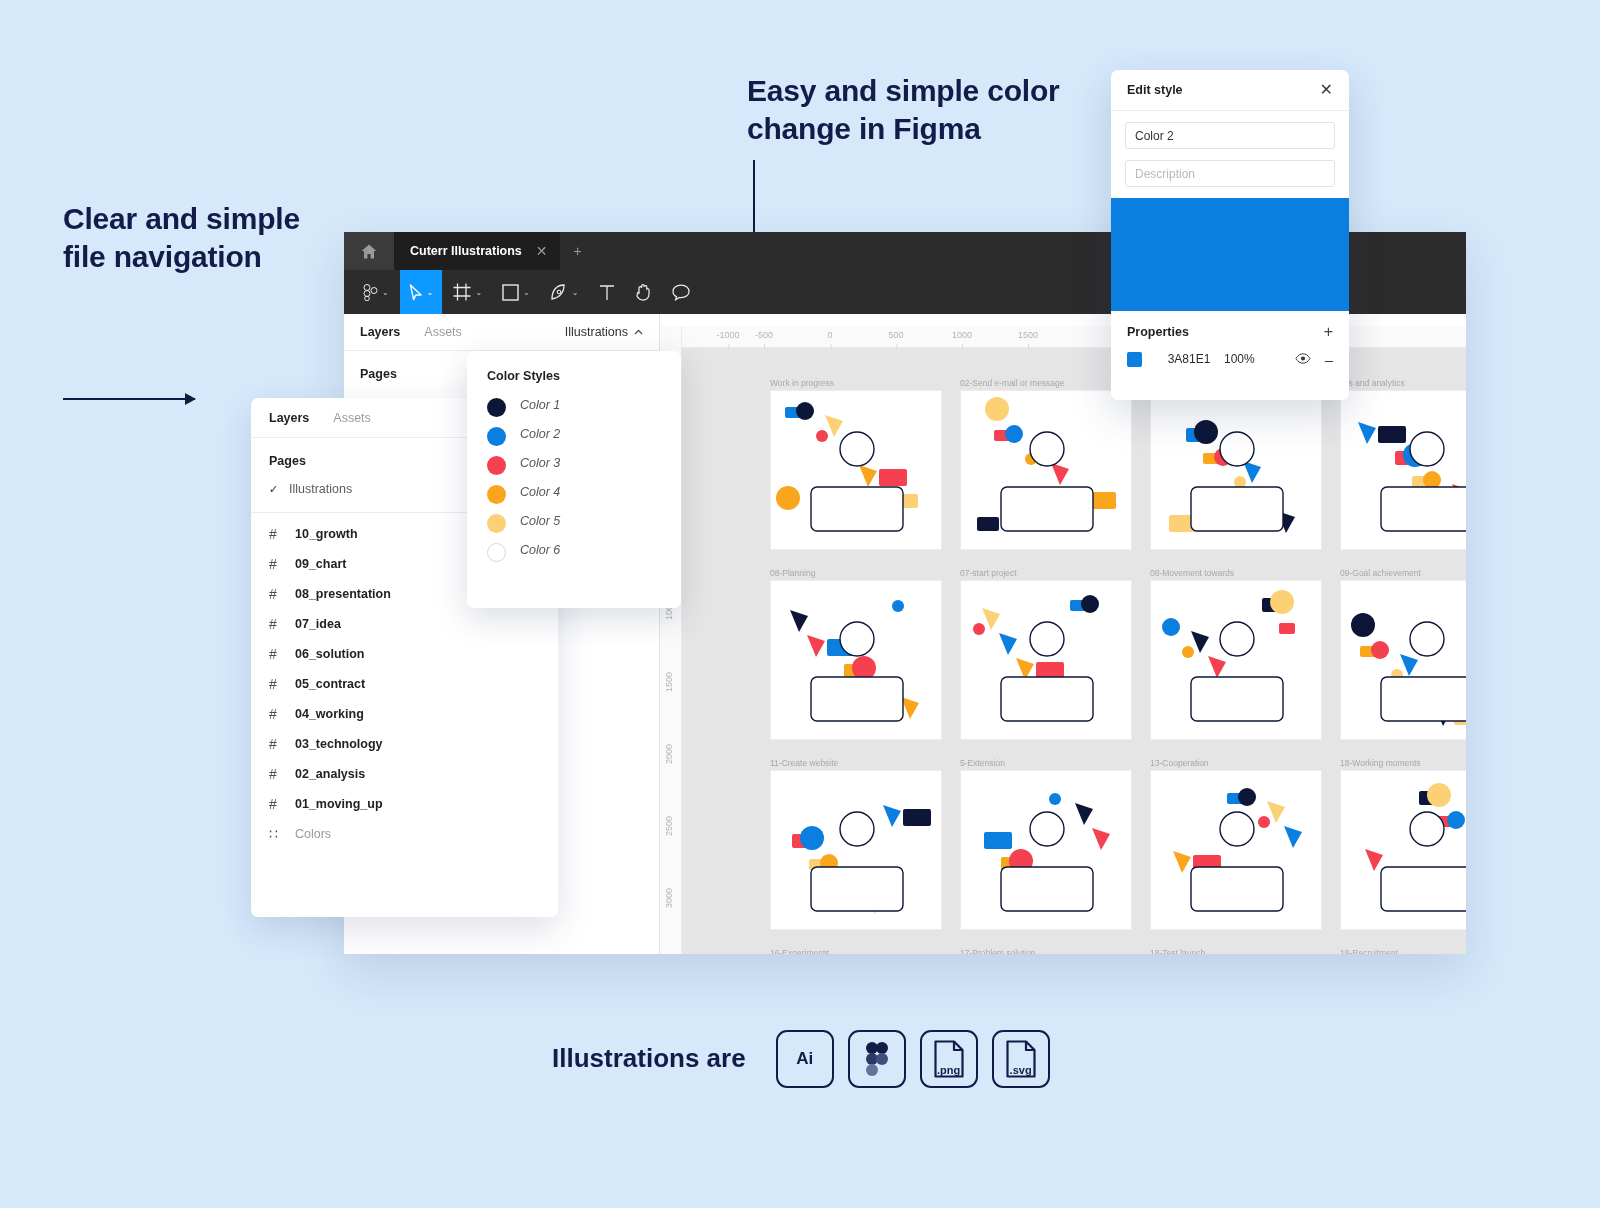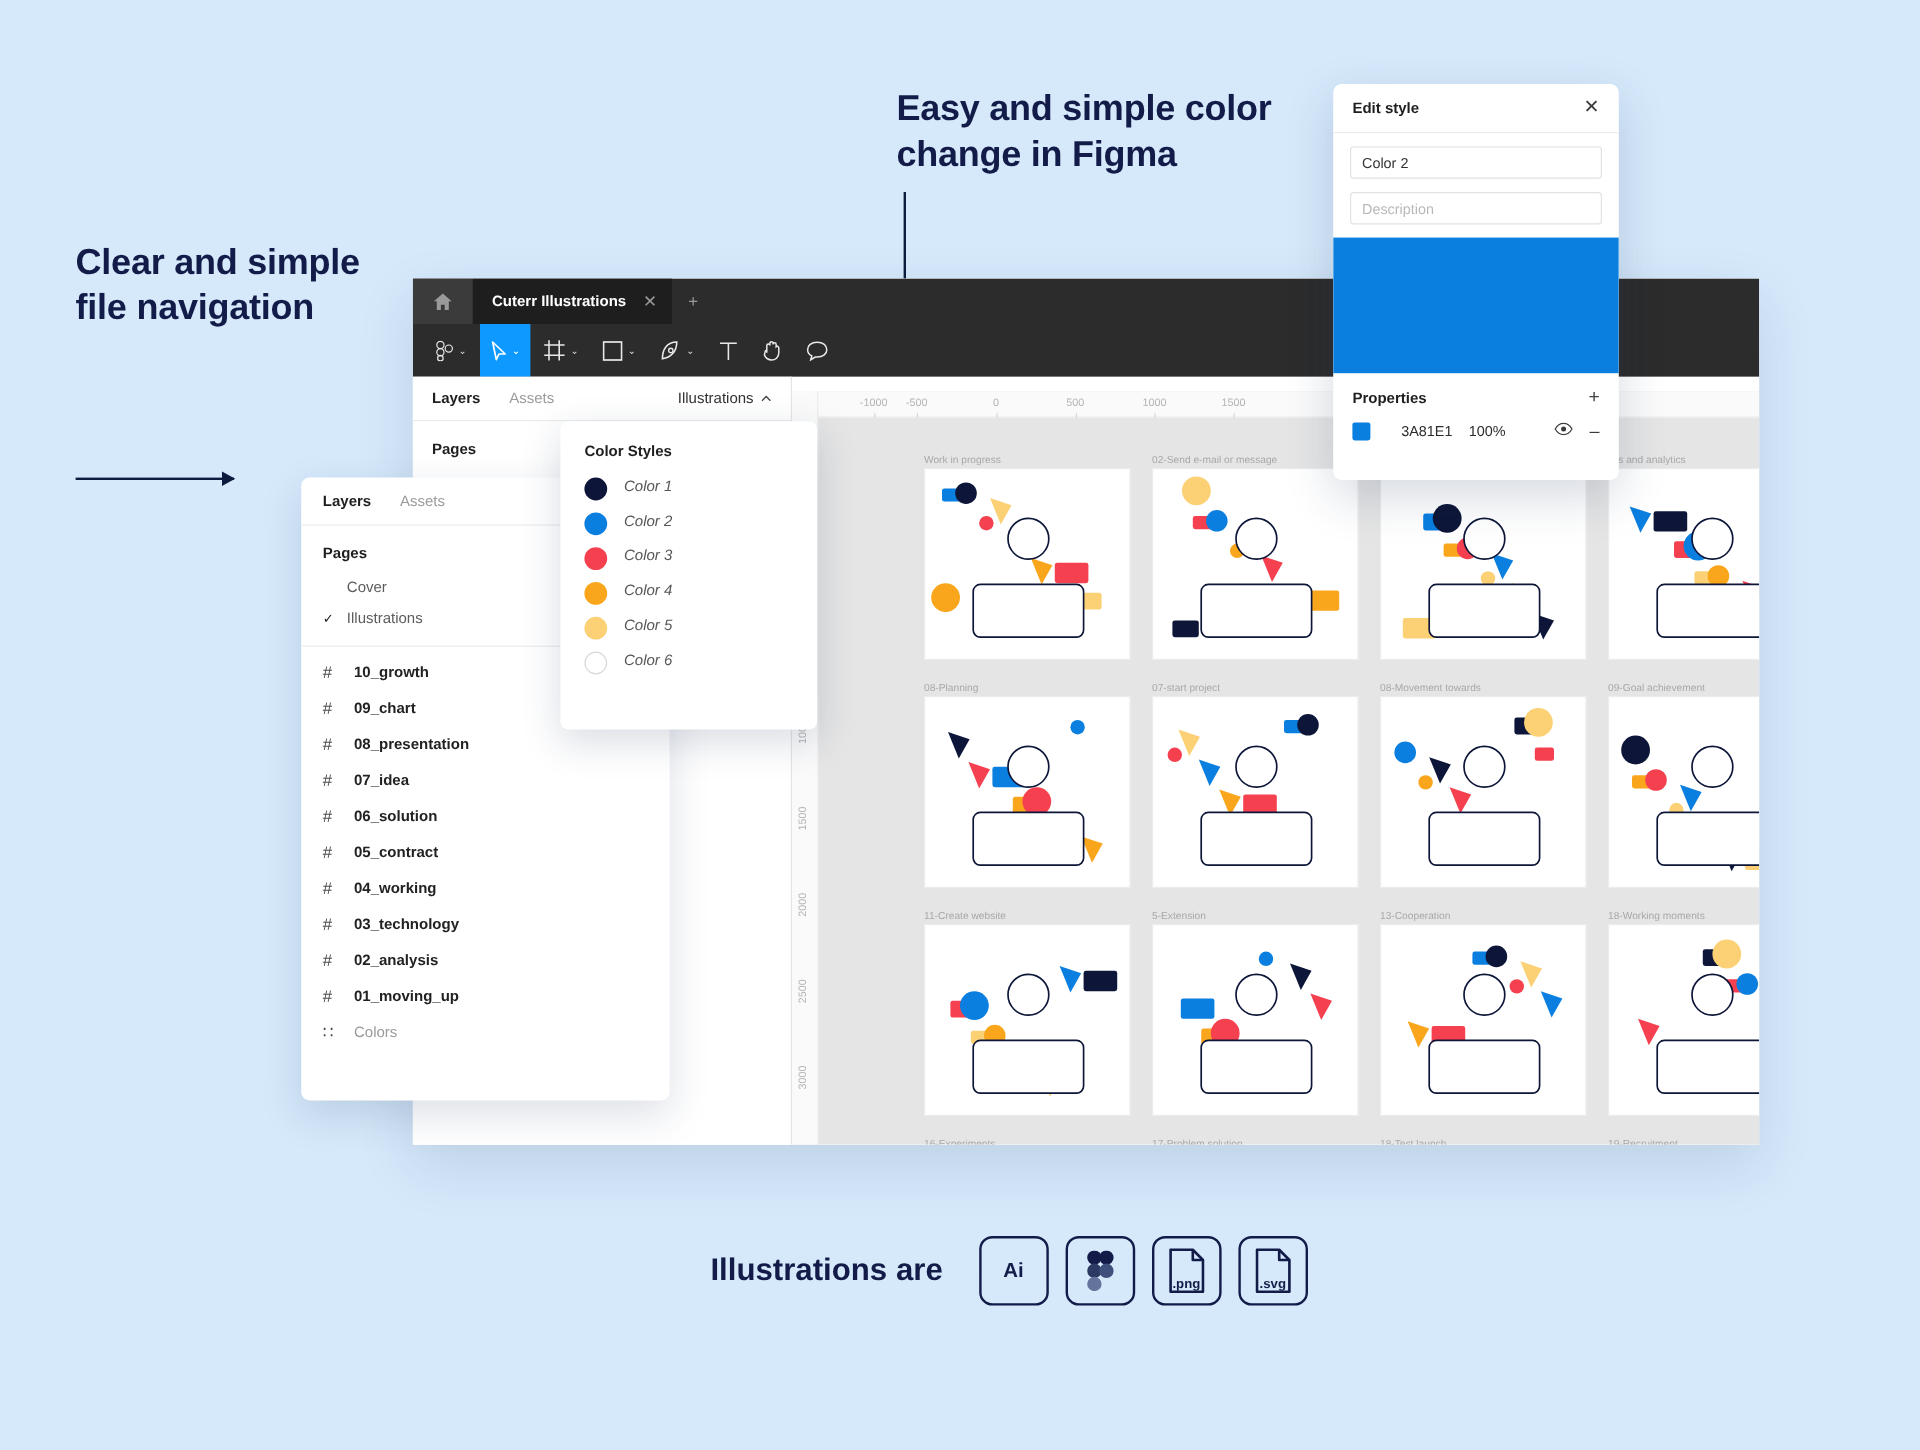--- a/index.html
+++ b/index.html
@@ -115,21 +115,21 @@
   .es-props b { font-size:12.5px; color:#1f1f1f; }
   .es-plus { margin-left:auto; font-size:16px; color:#444; line-height:1; }
   .es-prow { display:flex; align-items:center; padding:10px 16px 0;text-align:center; }
   .es-sw { width:15px; height:15px; border-radius:2px; }
   .es-hex { font-size:12px; color:#2b2b2b; margin-left:12px; width:70px; }
   .es-op { font-size:12px; color:#2b2b2b; }
   .es-eye { margin-left:auto; color:#3b3b3b; }
   .es-minus { margin-left:14px; color:#3b3b3b; font-size:15px; line-height:1; }
 
   
-  #formats { position:absolute; left:592px; top:1030px; display:flex; align-items:center; gap:30px; }
+  #formats { position:absolute; left:552px; top:1030px; display:flex; align-items:center; gap:30px; }
   #formats-text { font-size:26px; font-weight:bold; color:#131c49; line-height:1.3; text-align:right; }
   .fmt-list { display:flex; gap:14px; }
   .fmt {
     width:58px; height:58px; border:2.5px solid #131c49; border-radius:11px;
     display:flex; align-items:center; justify-content:center; color:#131c49;
     font-size:17px; font-weight:bold;
   }
   .fmt-doc { position:relative; }
   .fmt-doc .docshape { position:relative; width:30px; height:38px; }
   .fmt-doc .docshape span { position:absolute; left:0; bottom:2px; width:100%; text-align:center; font-size:11px; font-weight:bold; }
@@ -491,24 +491,20 @@
 </div>
 
 <div id="layers-float">
   <div class="panel-tabs">
     <span class="ptab active">Layers</span>
     <span class="ptab">Assets</span>
   </div>
   <div class="lf-pages-title">Pages</div>
   <div id="lf-pages">
       <div class="lf-page">
-        <span class="lf-check"></span>
-        <span>Cover</span>
-      </div>
-      <div class="lf-page">
         <span class="lf-check">✓</span>
         <span>Illustrations</span>
       </div>
     </div>
   <div class="lf-div"></div>
   <div id="lf-layers">
       <div class="lf-layer">
         <span class="hash">#</span>
         <span>10_growth</span>
       </div>

